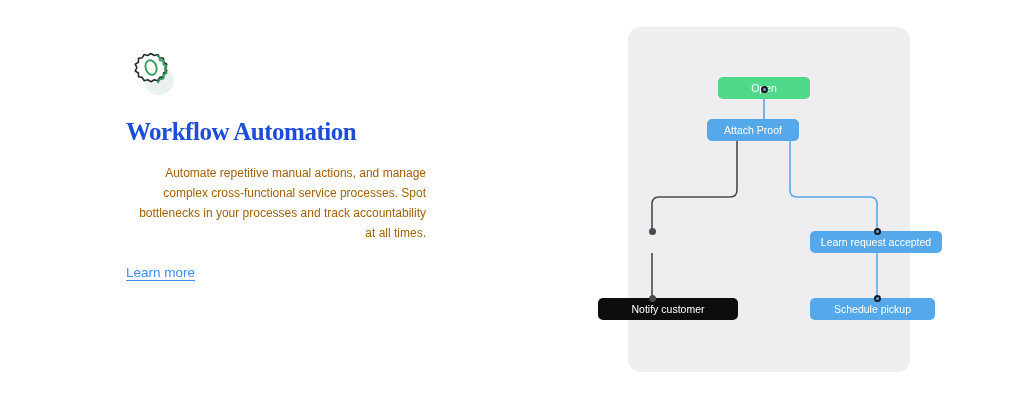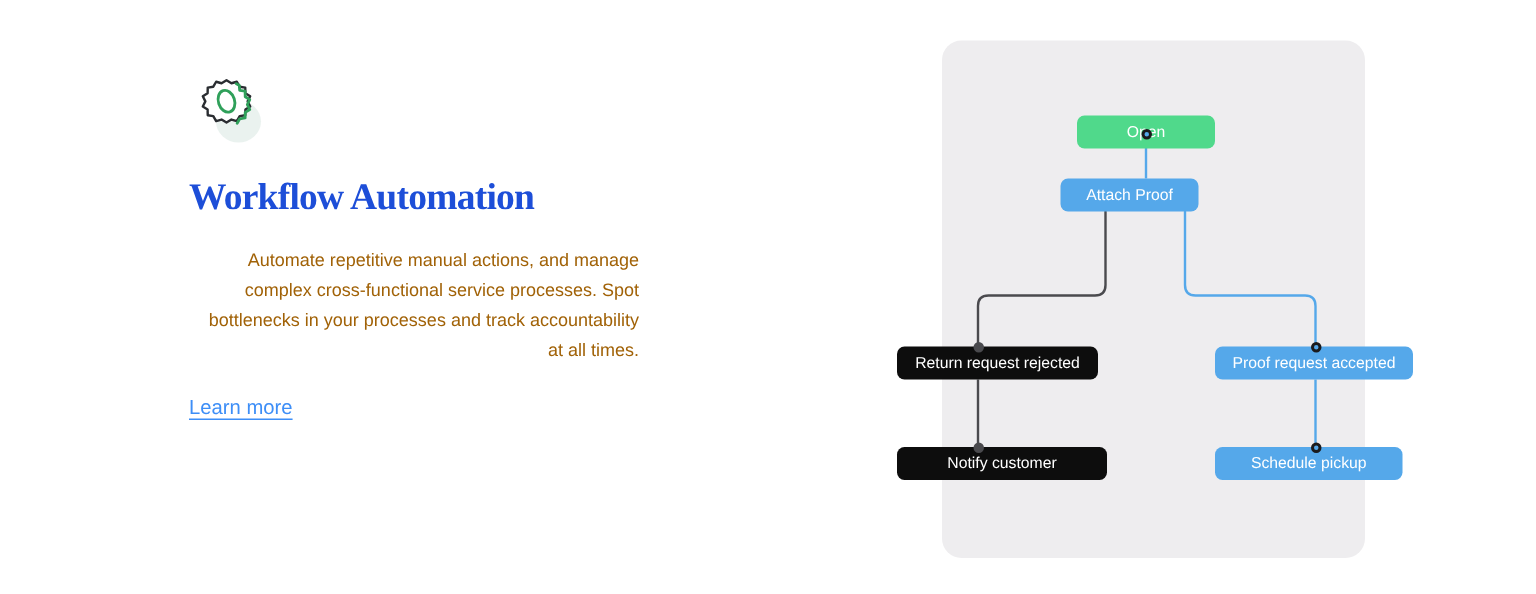--- a/index.html
+++ b/index.html
@@ -168,23 +168,22 @@
       <path d="M790,141 L790,190 Q790,197 797,197 L870,197 Q877,197 877,204 L877,231" fill="none" stroke="#55a8ea" stroke-width="1.6" stroke-linecap="round"></path>
 
       <path d="M652,253 L652,298" fill="none" stroke="#4a4a4e" stroke-width="1.6"></path>
 
       <path d="M877,253 L877,298" fill="none" stroke="#55a8ea" stroke-width="1.6"></path>
     </svg>
   </div>
 
   <div class="node node-open">Open</div>
   <div class="node node-attach">Attach Proof</div>
-  <div class="node node-rejected">Return request rejected</div>
   <div class="node node-notify">Notify customer</div>
-  <div class="node node-accepted">Proof request accepted</div>
+  <div class="node node-accepted">Learn request accepted</div>
   <div class="node node-schedule">Schedule pickup</div>
 
   <div class="dot dot-blue dot-open"></div>
   <div class="dot dot-dark dot-rejected"></div>
   <div class="dot dot-dark dot-notify"></div>
   <div class="dot dot-blue dot-accepted"></div>
   <div class="dot dot-blue dot-schedule"></div>
 
 </div>
 

